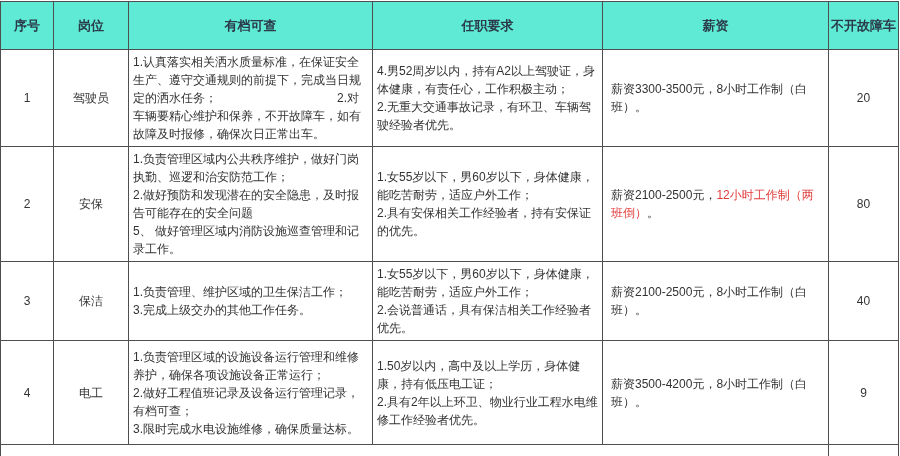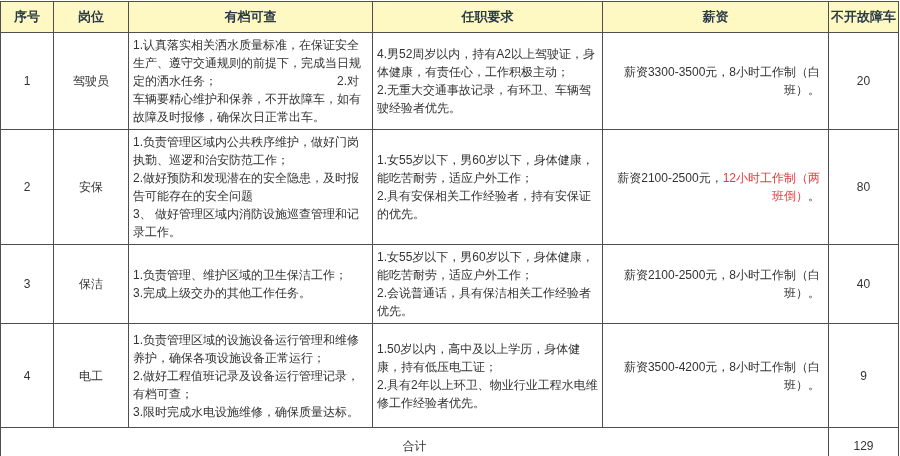--- a/index.html
+++ b/index.html
@@ -24,39 +24,39 @@
     font-size: 12px;
     line-height: 18px;
   }
   table.jobs td, table.jobs th {
     border: 1px solid #4f4f4f;
     box-sizing: border-box;
     vertical-align: middle;
     overflow: hidden;
   }
   thead th {
-    background: #fef9c3;
+    background: #5eead4;
     color: #2b3a4a;
     font-size: 13px;
     font-weight: bold;
-    height: 31px;
+    height: 48px;
     text-align: center;
     border-bottom: 3px double #5f7b8d;
   }
   td.c-no, td.c-pos, td.c-count {
     text-align: center;
   }
   td.c-duties, td.c-req {
     text-align: left;
     padding: 3px 4px;
     white-space: pre-wrap;
     word-break: break-all;
   }
   td.c-salary {
-    text-align: right;
+    text-align: left;
     padding: 11px 8px;
     white-space: pre-wrap;
     word-break: break-all;
   }
   .red-text { color: #e23b3b; }
   tr.r1 { height: 95px; }
   tr.r2 { height: 115px; }
   tr.r3 { height: 75px; }
   tr.r4 { height: 104px; }
   tr.rfoot { height: 36px; }
@@ -94,21 +94,21 @@
         <td class="c-req">4.男52周岁以内，持有A2以上驾驶证，身体健康，有责任心，工作积极主动；
 2.无重大交通事故记录，有环卫、车辆驾驶经验者优先。</td>
         <td class="c-salary"><span>薪资3300-3500元，8小时工作制（白班）。</span><span class="red-text"></span><span></span></td>
         <td class="c-count">20</td>
       </tr>
       <tr class="r2">
         <td class="c-no">2</td>
         <td class="c-pos">安保</td>
         <td class="c-duties">1.负责管理区域内公共秩序维护，做好门岗执勤、巡逻和治安防范工作；
 2.做好预防和发现潜在的安全隐患，及时报告可能存在的安全问题
-3、 做好管理区域内消防设施巡查管理和记录工作。</td>
+5、 做好管理区域内消防设施巡查管理和记录工作。</td>
         <td class="c-req">1.女55岁以下，男60岁以下，身体健康，能吃苦耐劳，适应户外工作；
 2.具有安保相关工作经验者，持有安保证的优先。</td>
         <td class="c-salary"><span>薪资2100-2500元，</span><span class="red-text">12小时工作制（两班倒）</span><span>。</span></td>
         <td class="c-count">80</td>
       </tr>
       <tr class="r3">
         <td class="c-no">3</td>
         <td class="c-pos">保洁</td>
         <td class="c-duties">1.负责管理、维护区域的卫生保洁工作；
 3.完成上级交办的其他工作任务。</td>

